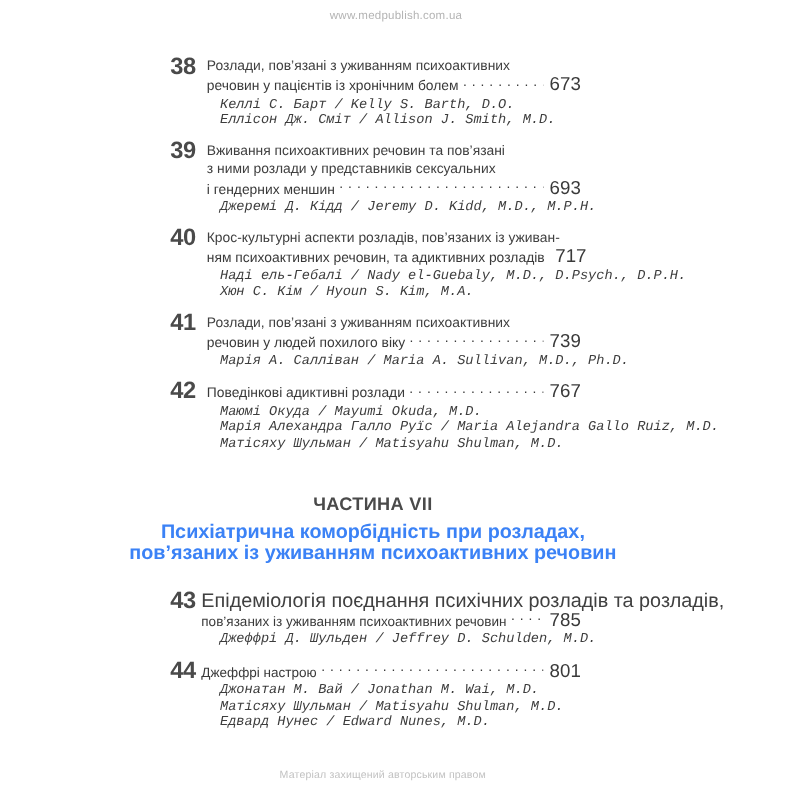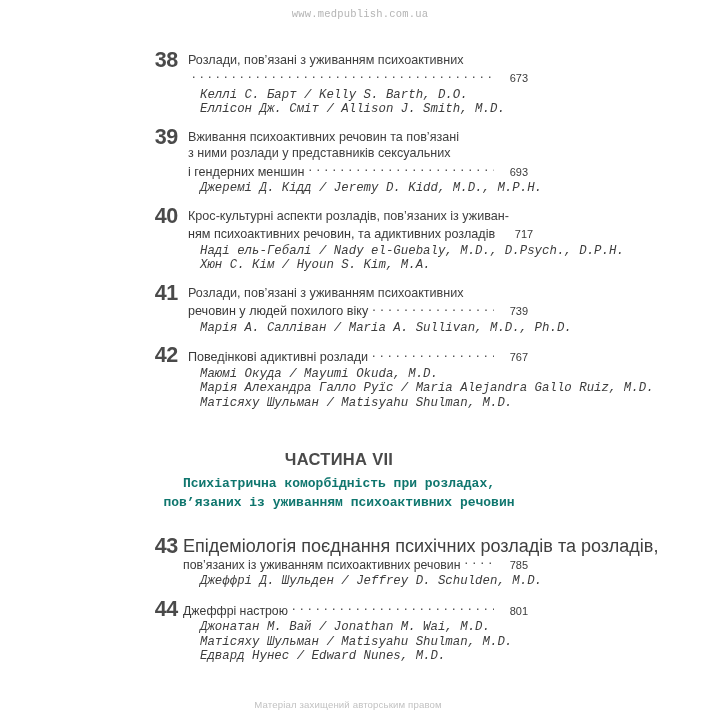--- a/index.html
+++ b/index.html
@@ -17,21 +17,21 @@
     overflow: hidden;
   }
 
   
   .site-url {
     position: absolute;
     top: 8px;
     left: 0;
     width: 720px;
     text-align: center;
-    font-family: Liberation Mono, monospace;
+    font-family: Liberation Sans, sans-serif;
     font-size: 10.5px;
     letter-spacing: 0.2px;
     color: #b4b4b4;
   }
 
   
   .toc {
     position: absolute;
     top: 52px;
     left: 0;
@@ -104,21 +104,21 @@
     font-family: "Liberation Sans", sans-serif;
     font-size: 12.6px;
     letter-spacing: 0.5px;
     color: #3a3a3a;
   }
   .page-num {
     flex: 0 0 auto;
     width: 32px;
     text-align: right;
     font-family: "Liberation Sans", sans-serif;
-    font-size: 11px;
+    font-size: 17px;
     color: #3a3a3a;
   }
 
   
   .authors {
     margin-top: 1px;
     padding-left: 12px;
   }
   .entry.wide .authors { padding-left: 17px; }
   .author {
@@ -140,25 +140,25 @@
   .part-label {
     font-family: "Liberation Sans", sans-serif;
     font-weight: bold;
     font-size: 16.5px;
     letter-spacing: 0.3px;
     color: #4a4a4a;
     margin-bottom: 5px;
     text-align: center;
   }
   .part-title-line {
-    font-family: Liberation Mono, monospace;
+    font-family: Liberation Sans, sans-serif;
     font-weight: bold;
-    font-size: 13px;
+    font-size: 18px;
     line-height: 19px;
-    color: #0f766e;
+    color: #3b82f6;
     white-space: nowrap;
   }
 
   
   .copyright {
     position: absolute;
     bottom: 10px;
     left: 0;
     width: 696px;
     text-align: center;
@@ -173,20 +173,21 @@
 
 <div class="site-url">www.medpublish.com.ua</div>
 
 <div class="toc">
 
   <div id="group-1">
       <div class="entry">
         <div class="chap-num">38</div>
         <div class="title-line">Розлади, пов’язані з уживанням психоактивних</div>
         <div class="title-last">
+          <span class="txt">речовин у пацієнтів із хронічним болем</span>
           <span class="leader"></span>
           <span class="page-num">673</span>
         </div>
         <div class="authors">
           <div class="author">Келлі С. Барт / Kelly S. Barth, D.O.</div>
           <div class="author">Еллісон Дж. Сміт / Allison J. Smith, M.D.</div>
         </div>
       </div>
       <div class="entry">
         <div class="chap-num">39</div>

